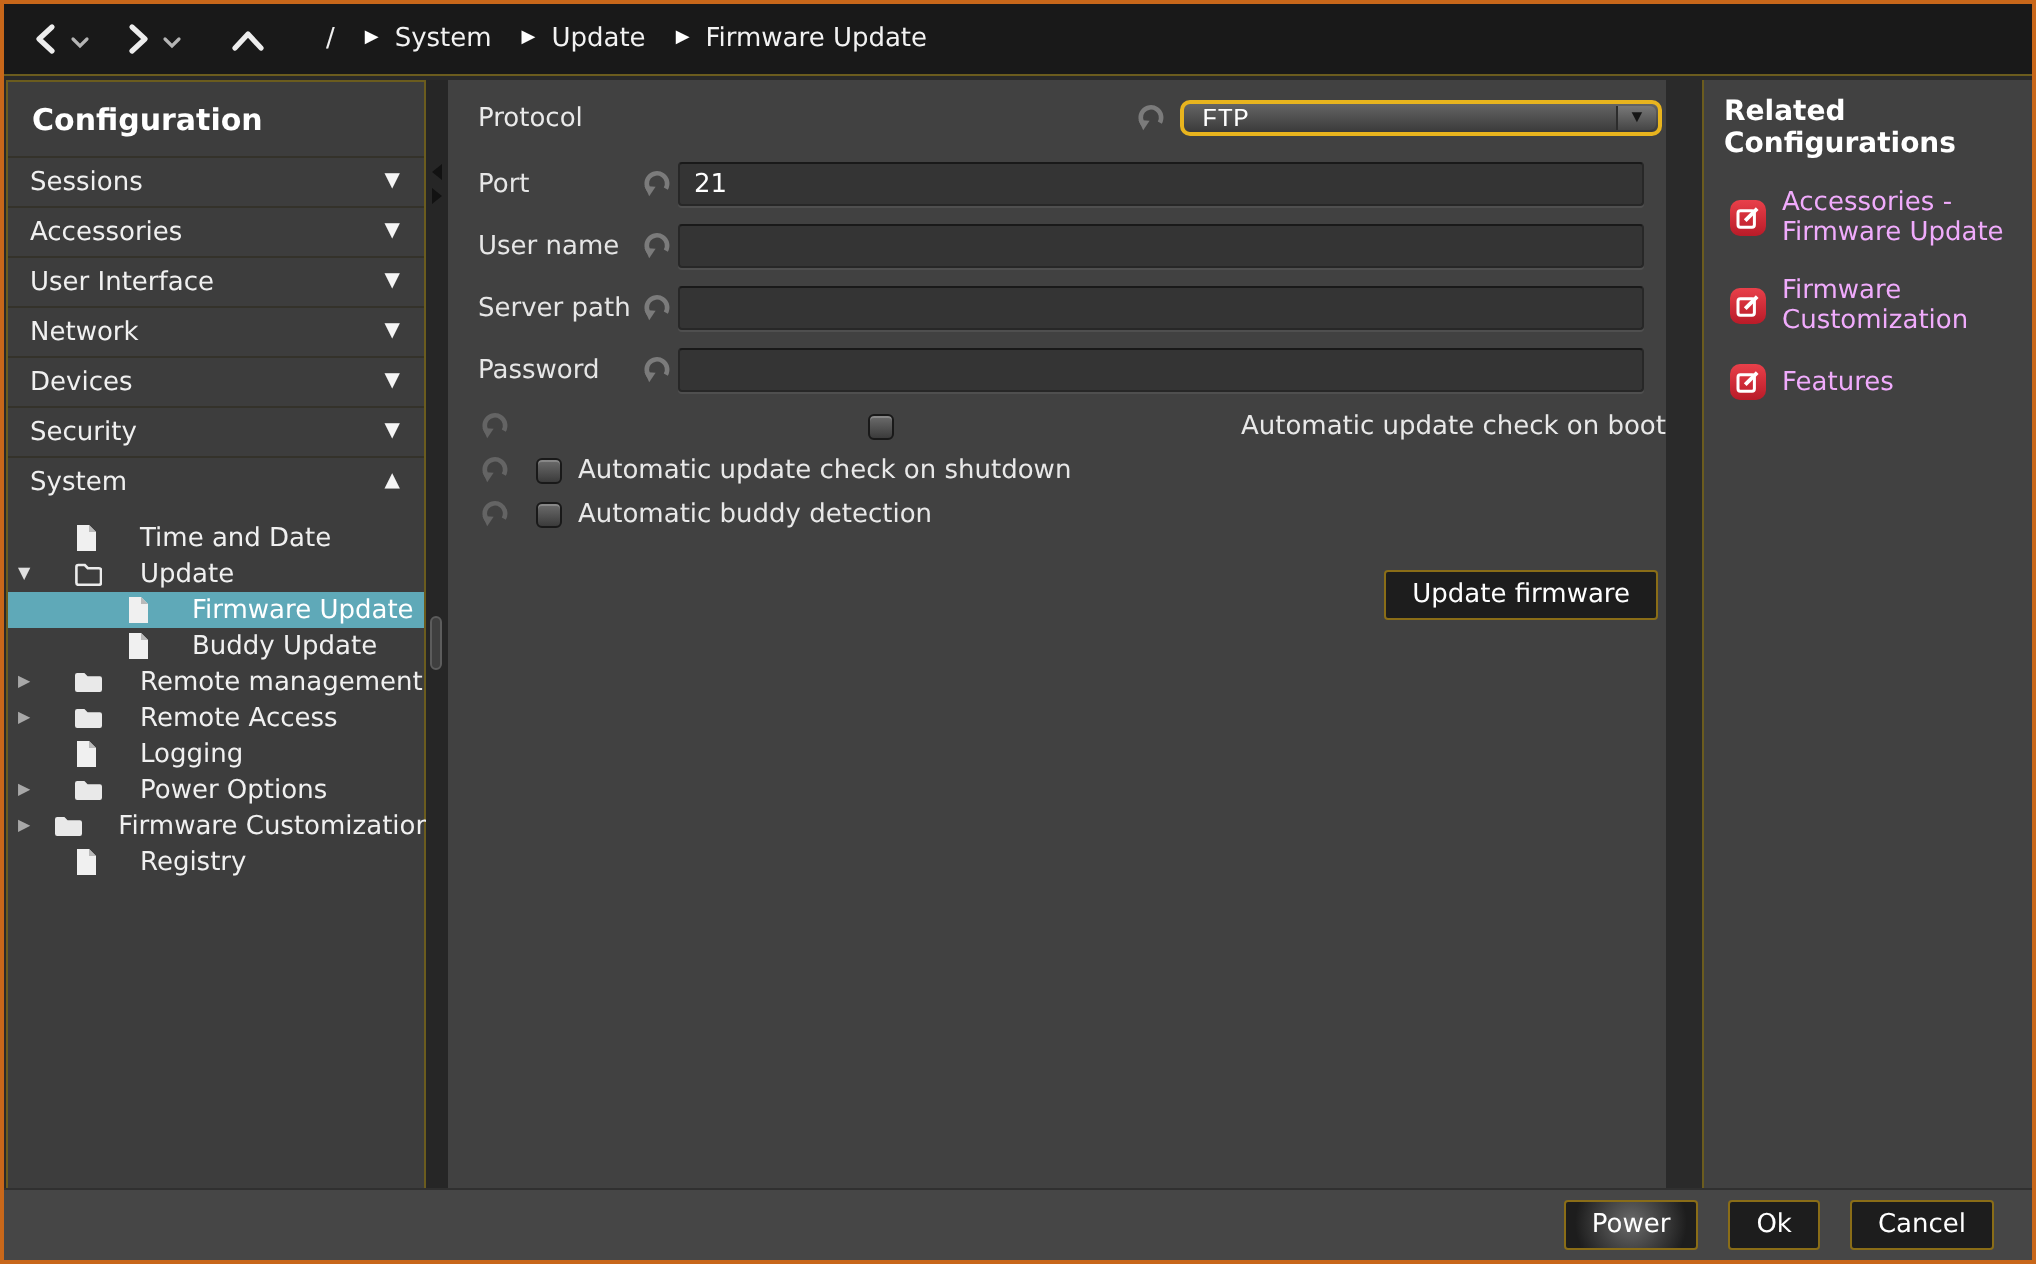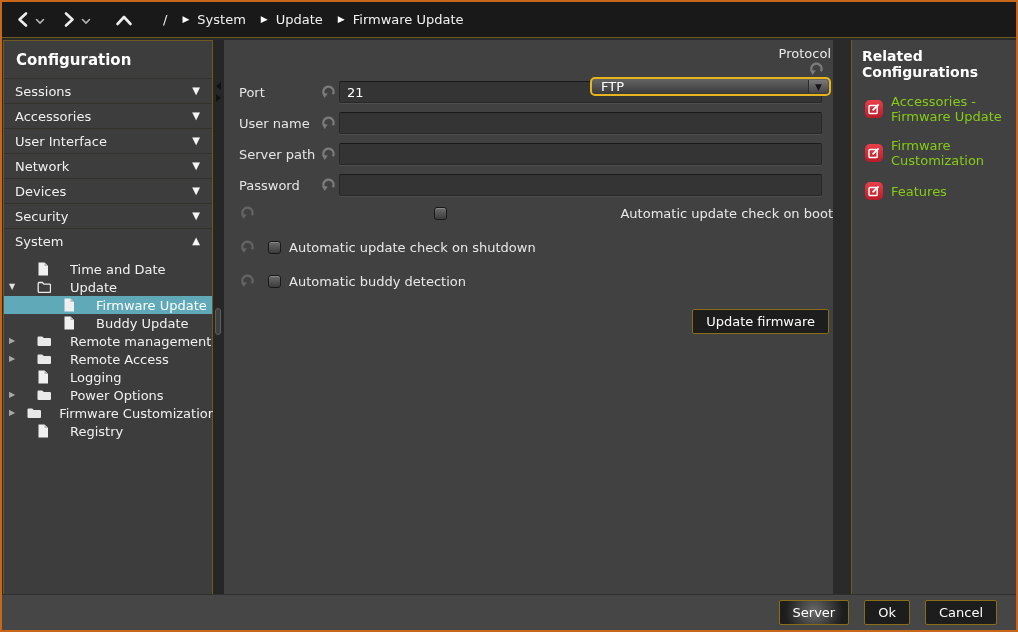--- a/index.html
+++ b/index.html
@@ -50,56 +50,56 @@
   .strip { position:absolute; left:211px; top:38px; width:11px; height:554px; background:#262626; }
   .sp-left { position:absolute; left:3px; top:42px; width:0; height:0;
     border-top:4px solid transparent; border-bottom:4px solid transparent; border-right:5px solid #121212; cursor:pointer; }
   .sp-right { position:absolute; left:3px; top:54px; width:0; height:0;
     border-top:4px solid transparent; border-bottom:4px solid transparent; border-left:5px solid #121212; cursor:pointer; }
   .thumb { position:absolute; left:2px; top:268px; width:6px; height:27px;
     background:#3f3f3f; border:1px solid #5c5c5c; border-radius:3px; cursor:pointer; }
 
   
   .main { position:absolute; left:222px; top:38px; width:609px; height:554px; background:#414141; }
-  .prot-row { display:flex; align-items:flex-end; height:26px; margin:6px 2px 0 15px;flex-direction:column; }
+  .prot-row { display:flex; align-items:center; height:26px; margin:6px 2px 0 15px; }
   .prot-row .lbl { flex:1; color:#eaeaea; }
   .reset { width:16px; height:16px; color:#8f8f8f; opacity:.75; margin-right:7px; cursor:pointer; flex:0 0 auto; }
   .reset svg { display:block; }
   .reset.dim { opacity:.45; }
-  .dropdown { position:relative; width:241px; height:28px; border:2px solid var(--focus-ring,#e8b41e);
+  .dropdown { position:relative; width:241px; height:18px; border:2px solid var(--focus-ring,#e8b41e);
     border-radius:5px; background:linear-gradient(#646464,#3a3a3a); display:flex; align-items:center;
-    padding-left:9px; cursor:pointer; }
+    padding-left:9px; cursor:pointer;font-family:Liberation Mono, monospace; }
   .dropdown .val { color:#fff; }
   .dd-btn { position:absolute; right:1px; top:1px; bottom:1px; width:20px;
     background:linear-gradient(#787878,#464646); border-left:1px solid #2c2c2c;
     border-radius:0 3px 3px 0; display:flex; align-items:center; justify-content:center;
     font-size:9px; color:#151515; }
   .field-row { display:flex; align-items:center; height:22px; margin:9px 11px 0 15px; }
   .field-row:first-of-type { margin-top:7px; }
   .field-row .lbl { width:81px; color:#e6e6e6; flex:0 0 auto; }
   .field-row .reset { margin-right:3px; }
   .tinput { flex:1; height:22px; background:#343434; border:1px solid #272727; border-top-color:#191919;
     border-radius:2px; color:#fff; font:inherit; padding:0 7px;
     box-shadow:0 1px 0 rgba(255,255,255,.08); outline:none; }
-  .check-row { display:flex; align-items:center; height:22px; margin-left:15px;margin-top:12px; }
+  .check-row { display:flex; align-items:center; height:22px; margin-left:15px; }
   .check-row.first { margin-top:6px;justify-content:space-between; }
   .checkbox { width:13px; height:13px; border-radius:3px; margin:0 8px 0 6px;
     background:linear-gradient(#6c6c6c,#3b3b3b); border:1px solid #191919;
     box-shadow:inset 0 1px 0 rgba(255,255,255,.2); cursor:pointer; flex:0 0 auto; }
   .check-row .lbl { color:#e8e8e8; }
   .btn-row { margin:17px 4px 0 0; text-align:right; }
   .btn { display:inline-block; background:#1d1d1d; border:1px solid var(--button-border,#8a6d17);
     border-radius:2px; color:#fff; font:inherit; padding:4px 13px; cursor:pointer; }
 
   
   .right { position:absolute; left:849px; top:38px; width:178px; height:554px;
     background:#414141; border-left:1px solid var(--panel-border,#6b5c1e); padding:8px 4px 0 10px; }
   .right h2 { font-size:14px; color:#fff; font-weight:bold; }
   .rel-item { display:flex; align-items:center; margin:14px 0 0 3px; cursor:pointer; }
-  .rel-item .txt { margin-left:8px; color:#84cc16; line-height:15px; }
+  .rel-item .txt { margin-left:8px; color:#f0abfc; line-height:15px; }
   .rel-icon { width:18px; height:18px; border-radius:5px; flex:0 0 auto;
     background:linear-gradient(var(--link-icon-red,#e8404a),#b91b28);
     display:flex; align-items:center; justify-content:center; }
   .rel-icon svg { display:block; }
 
   
   .footer { position:absolute; left:0; top:592px; width:1014px; height:36px;
     background:#464646; border-top:1px solid #303030;
     display:flex; align-items:center; justify-content:flex-end; gap:15px; padding-right:19px; }
   .btn.apply { background:radial-gradient(circle at 50% 45%, #6a6a6a, #1d1d1d 80%); }
@@ -427,18 +427,18 @@
             <use href="#i-launch"></use>
           </svg>
       </span>
       <span class="txt">
         <span>Features</span>
       </span>
     </div>
   </div>
 
   <div class="footer">
-    <button class="btn apply">Server</button>
+    <button class="btn apply">Power</button>
     <button class="btn">Ok</button>
     <button class="btn">Cancel</button>
   </div>
 
 </div>
 
 </body></html>

